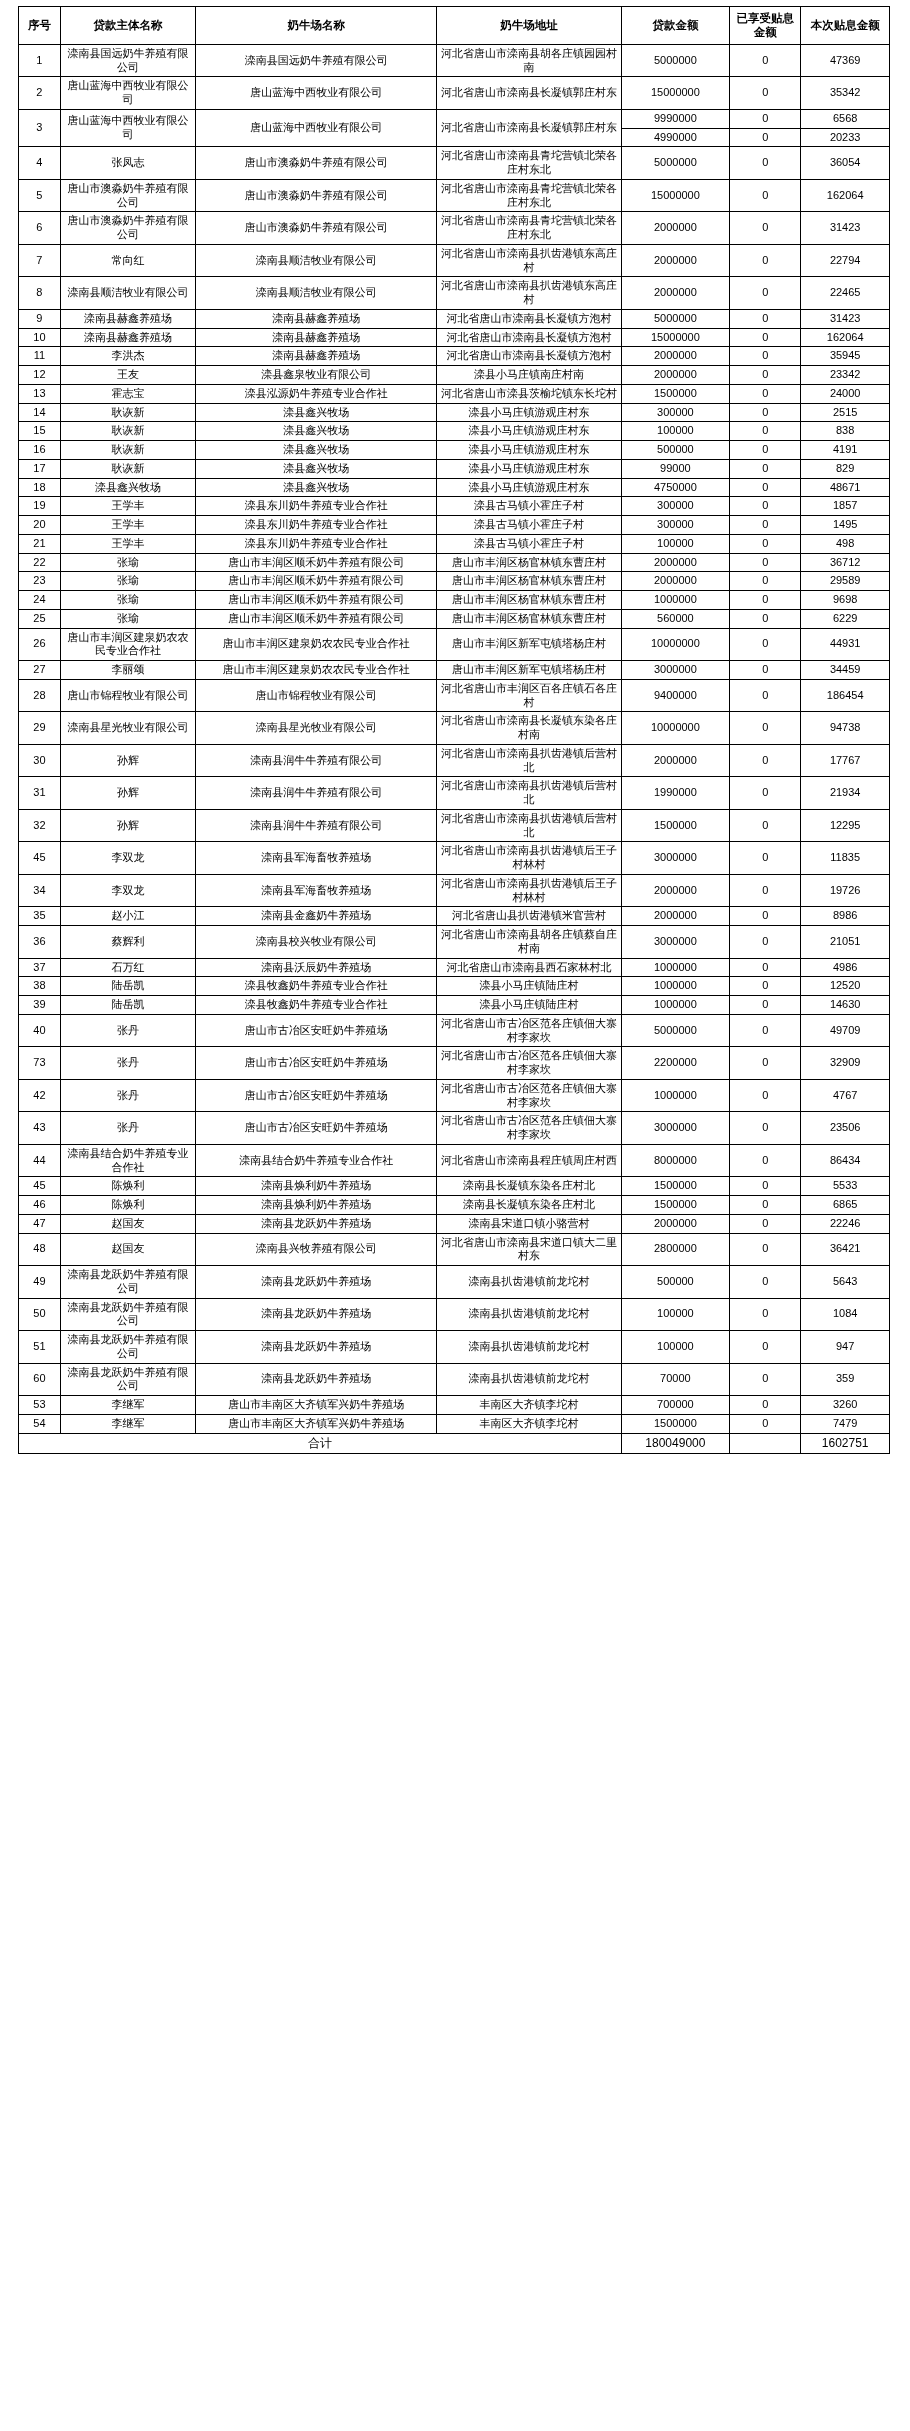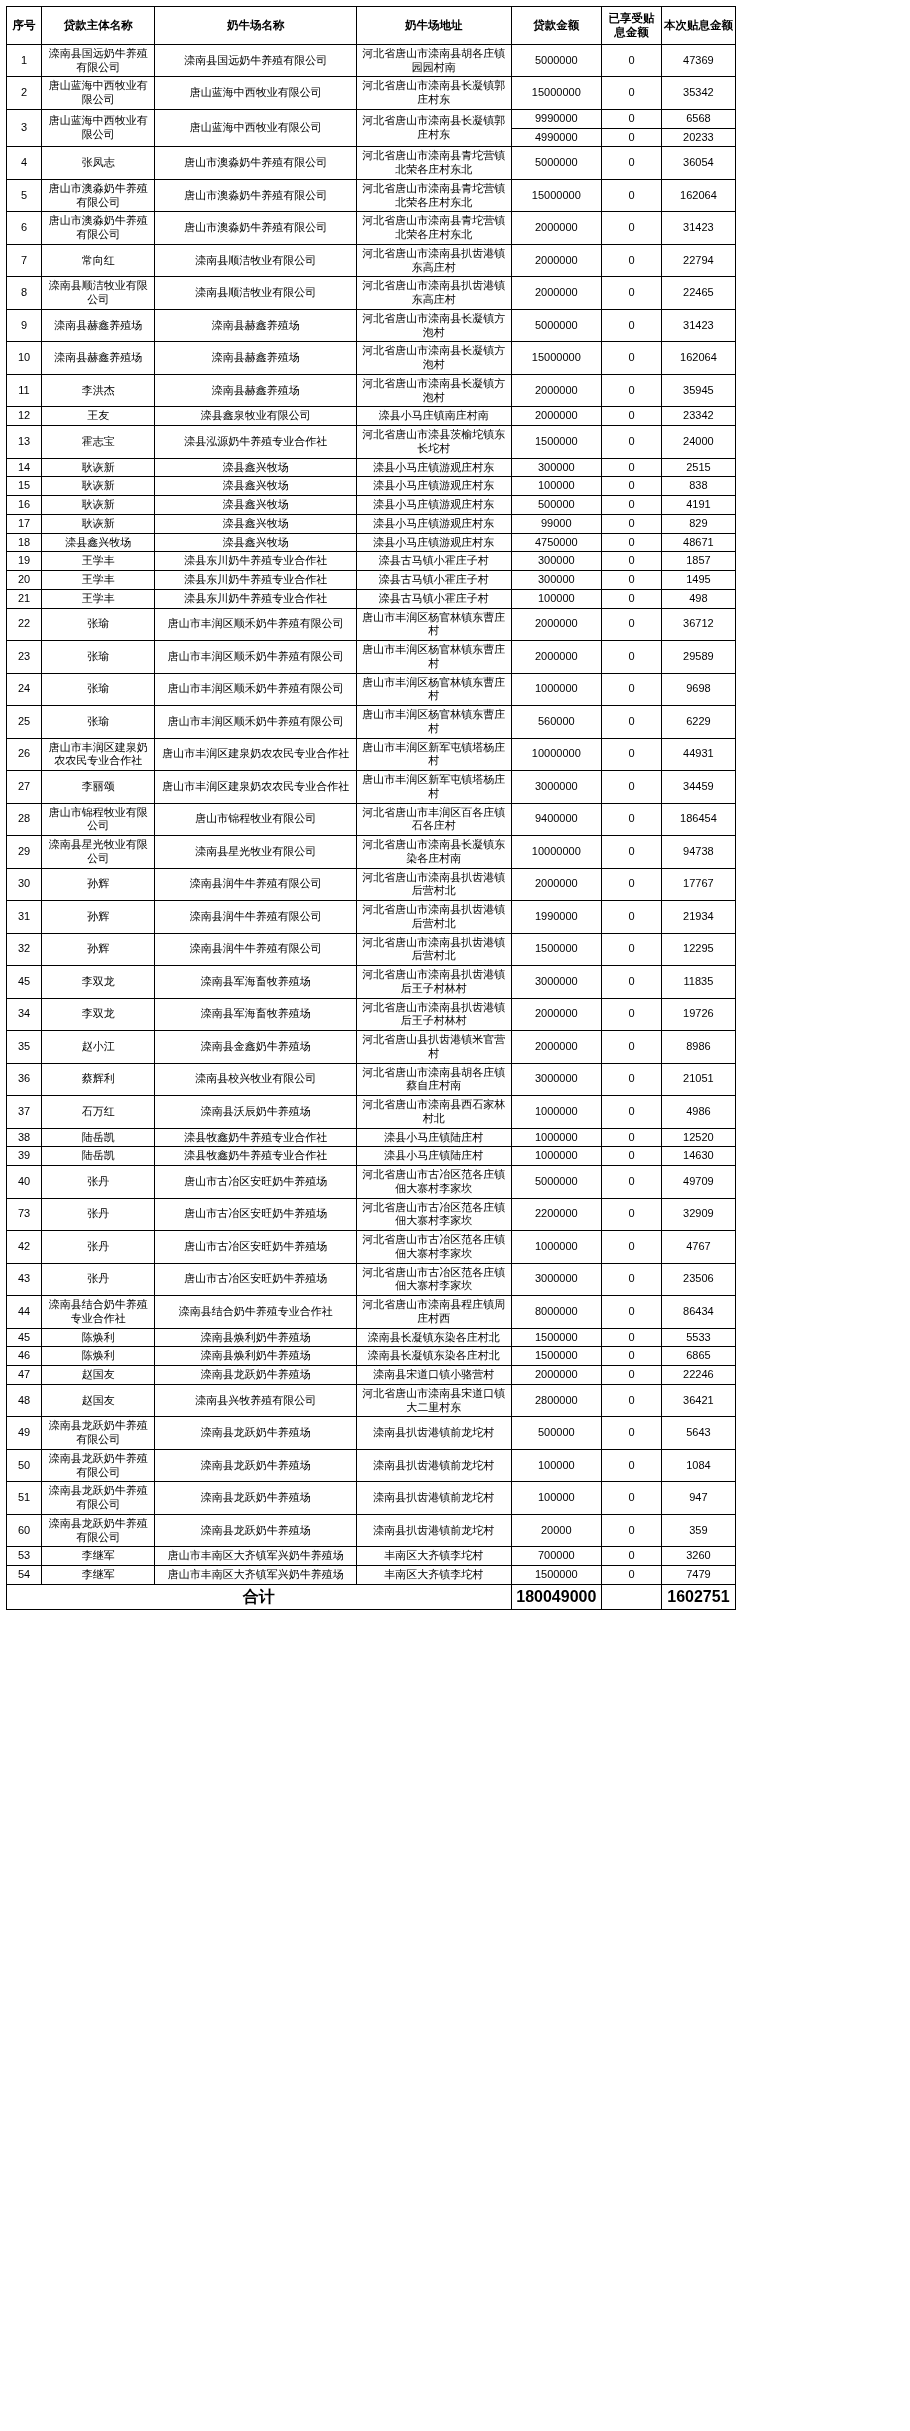--- a/index.html
+++ b/index.html
@@ -12,22 +12,22 @@
     width: 910px;
   }
   #sheet {
     width: 910px;
     padding: 6px 0 0 0;
     box-sizing: border-box;
   }
   table.grid {
     border-collapse: collapse;
     table-layout: fixed;
-    width: 730px;
-    margin: 0 6px;
+    width: 872px;
+    margin: 0 18px;
     font-size: 11px;
     color: #000000;
   }
   table.grid th, table.grid td {
     border: 1px solid #000000;
     padding: 2px 3px;
     text-align: center;
     vertical-align: middle;
     line-height: 1.25;
     word-break: break-all;
@@ -46,22 +46,22 @@
   col.c-prev  { width: 58px; }
   col.c-cur   { width: 72px; }
   td.num {
     text-align: right;
     padding-right: 5px;
   }
   td.num-c {
     text-align: center;
   }
   tr.total-row td {
-    font-weight: bold;
-    font-size: 16px;
+    font-weight: normal;
+    font-size: 12px;
   }
   tr.total-row td.total-label {
     text-align: center;
   }
 </style>
 </head>
 <body>
 
 <div id="sheet">
   <table class="grid">
@@ -548,21 +548,21 @@
           <td>滦南县扒齿港镇前龙坨村</td>
           <td class="num">100000</td>
           <td class="num-c">0</td>
           <td class="num">947</td>
         </tr>
         <tr>
           <td>60</td>
           <td>滦南县龙跃奶牛养殖有限公司</td>
           <td>滦南县龙跃奶牛养殖场</td>
           <td>滦南县扒齿港镇前龙坨村</td>
-          <td class="num">20000</td>
+          <td class="num">70000</td>
           <td class="num-c">0</td>
           <td class="num">359</td>
         </tr>
         <tr>
           <td>53</td>
           <td>李继军</td>
           <td>唐山市丰南区大齐镇军兴奶牛养殖场</td>
           <td>丰南区大齐镇李坨村</td>
           <td class="num">700000</td>
           <td class="num-c">0</td>

